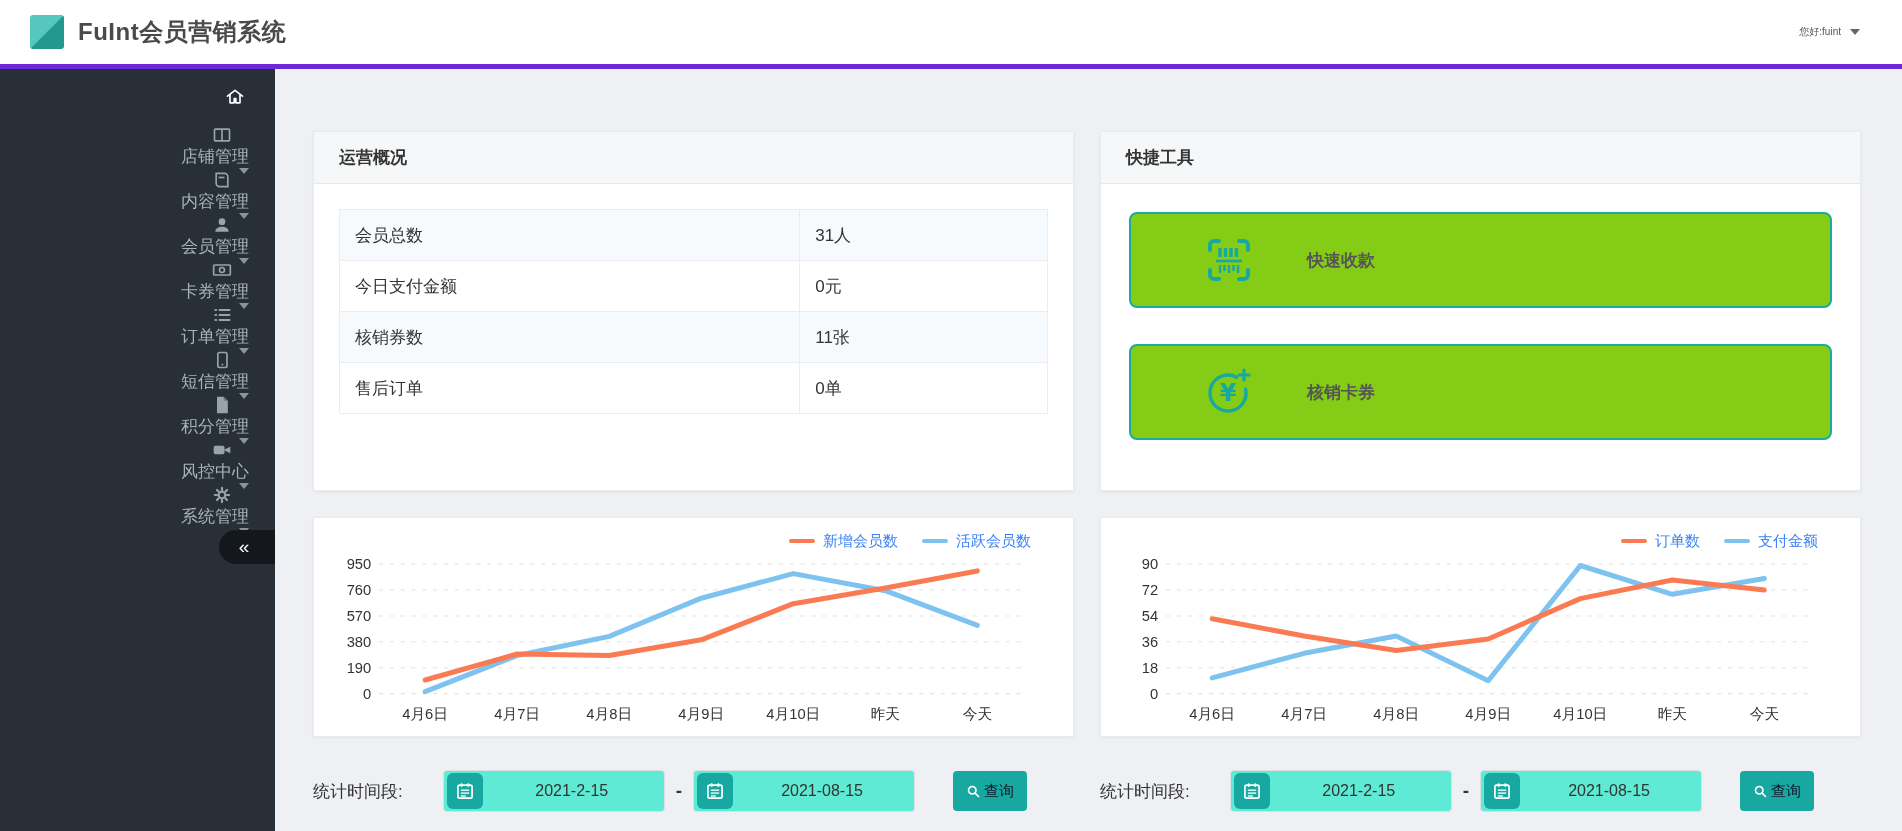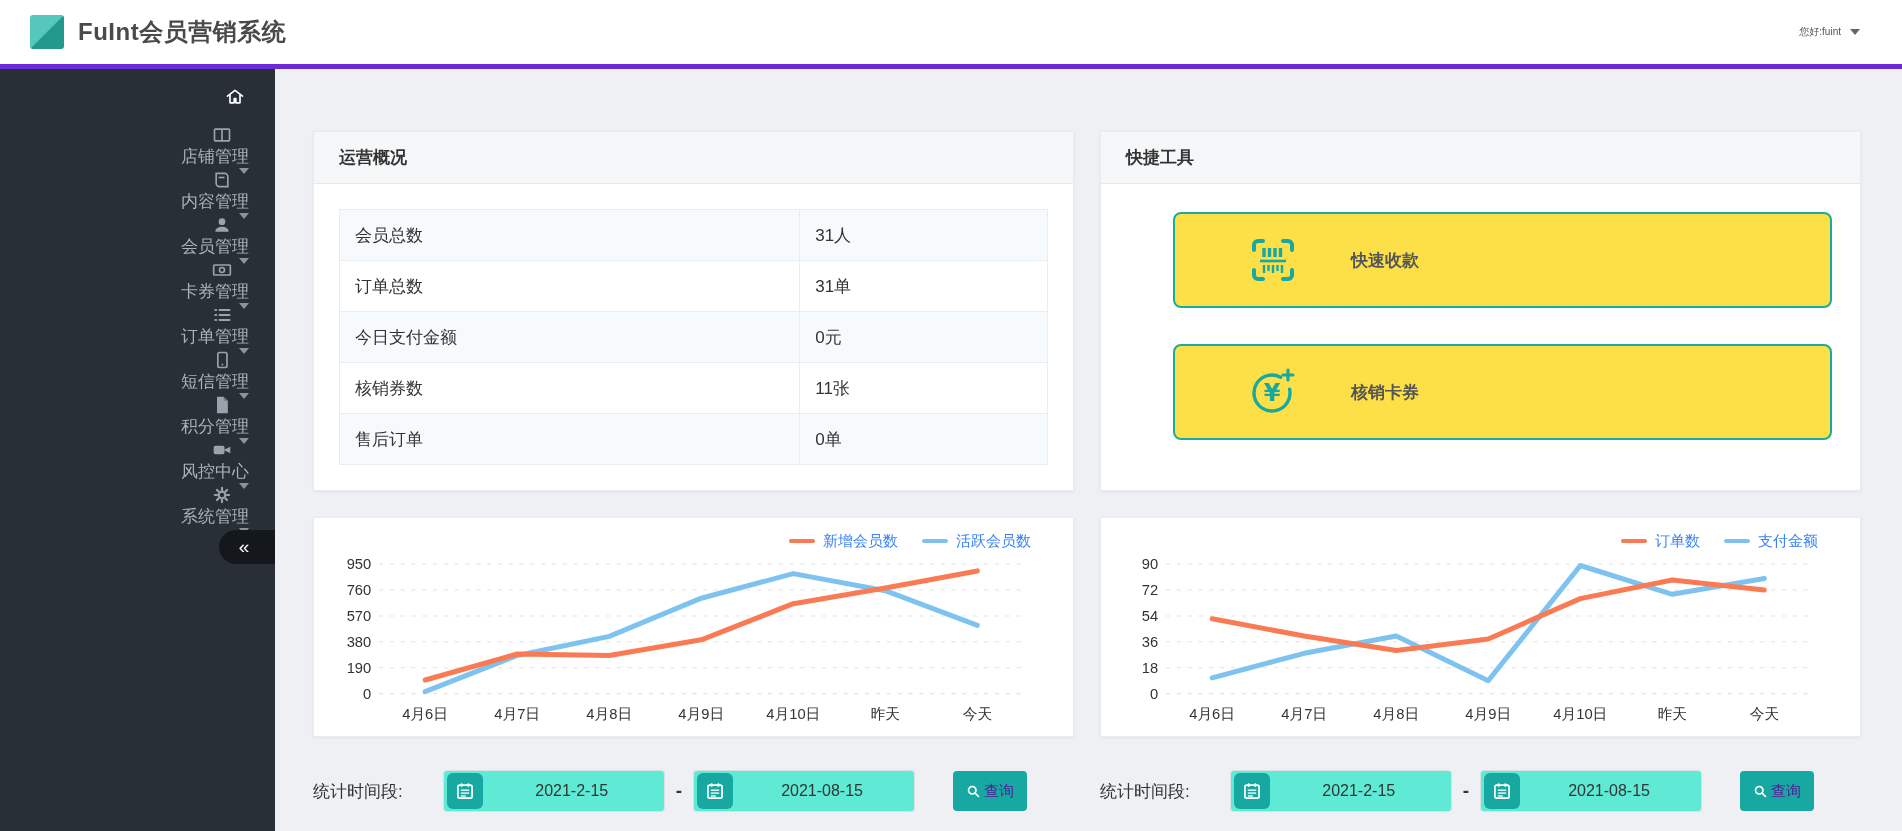--- a/index.html
+++ b/index.html
@@ -70,22 +70,22 @@
   .panel-body{padding:25px;}
   
   .stats-table{width:100%;border-collapse:collapse;font-size:17px;color:#333;}
   .stats-table td{height:51px;padding-left:15px;border:1px solid #e9edf2;}
   .stats-table tr:nth-child(odd){background:#f7fafc;}
   .stats-table td.c-label{width:65%;}
   .stats-table td.c-value{width:35%;}
   
   .tools-body{padding:28px 28px 0 28px;}
   .tool-card{
-    height:96px;border:2px solid var(--card-border);border-radius:8px;background:#fde047;
-    display:flex;align-items:center;padding-left:72px;cursor:pointer;margin-left:44px;
+    height:96px;border:2px solid var(--card-border);border-radius:8px;background:#84cc16;
+    display:flex;align-items:center;padding-left:72px;cursor:pointer;
   }
   .tool-card + .tool-card{margin-top:36px;}
   .tool-label{margin-left:52px;font-size:17px;font-weight:bold;color:#555;}
   
   .chart-card{
     flex:1;background:#fff;border:1px solid #e9ebee;height:220px;margin-top:26px;
     box-shadow:0 1px 3px rgba(0,0,0,.06);padding:10px 26px 0 16px;
   }
   .legend{display:flex;justify-content:flex-end;align-items:center;gap:24px;height:26px;padding-right:16px;}
   .legend-item{display:flex;align-items:center;gap:8px;font-size:15px;color:#3b82f6;cursor:pointer;}
@@ -100,21 +100,21 @@
     display:flex;align-items:center;padding:3px;cursor:pointer;
   }
   .cal-btn{
     width:36px;height:36px;background:var(--accent);border-radius:6px;
     display:flex;align-items:center;justify-content:center;flex:none;cursor:pointer;
   }
   .date-text{flex:1;text-align:center;font-size:16px;color:#333;}
   .dash-sep{margin:0 11px;font-size:19px;font-weight:bold;color:#333;}
   .search-btn{
     margin-left:38px;height:40px;padding:0 13px;background:var(--accent);border:none;border-radius:4px;
-    color:#4c1d95;font-size:15px;display:flex;align-items:center;gap:3px;cursor:pointer;
+    color:#0f172a;font-size:15px;display:flex;align-items:center;gap:3px;cursor:pointer;
     font-family:inherit;
   }
 </style>
 </head>
 <body>
 
 <div class="header">
   <div class="logo"></div>
   <div class="app-title">FuInt会员营销系统</div>
   <div class="user-box">
@@ -247,24 +247,20 @@
 
     <div class="row">
       <div class="panel">
         <div class="panel-header">运营概况</div>
         <div class="panel-body">
           <table class="stats-table">
             <tbody>
               <tr>
                 <td class="c-label">会员总数</td>
                 <td class="c-value">31人</td>
-              </tr>
-              <tr>
-                <td class="c-label">订单总数</td>
-                <td class="c-value">31单</td>
               </tr>
               <tr>
                 <td class="c-label">今日支付金额</td>
                 <td class="c-value">0元</td>
               </tr>
               <tr>
                 <td class="c-label">核销券数</td>
                 <td class="c-value">11张</td>
               </tr>
               <tr>

